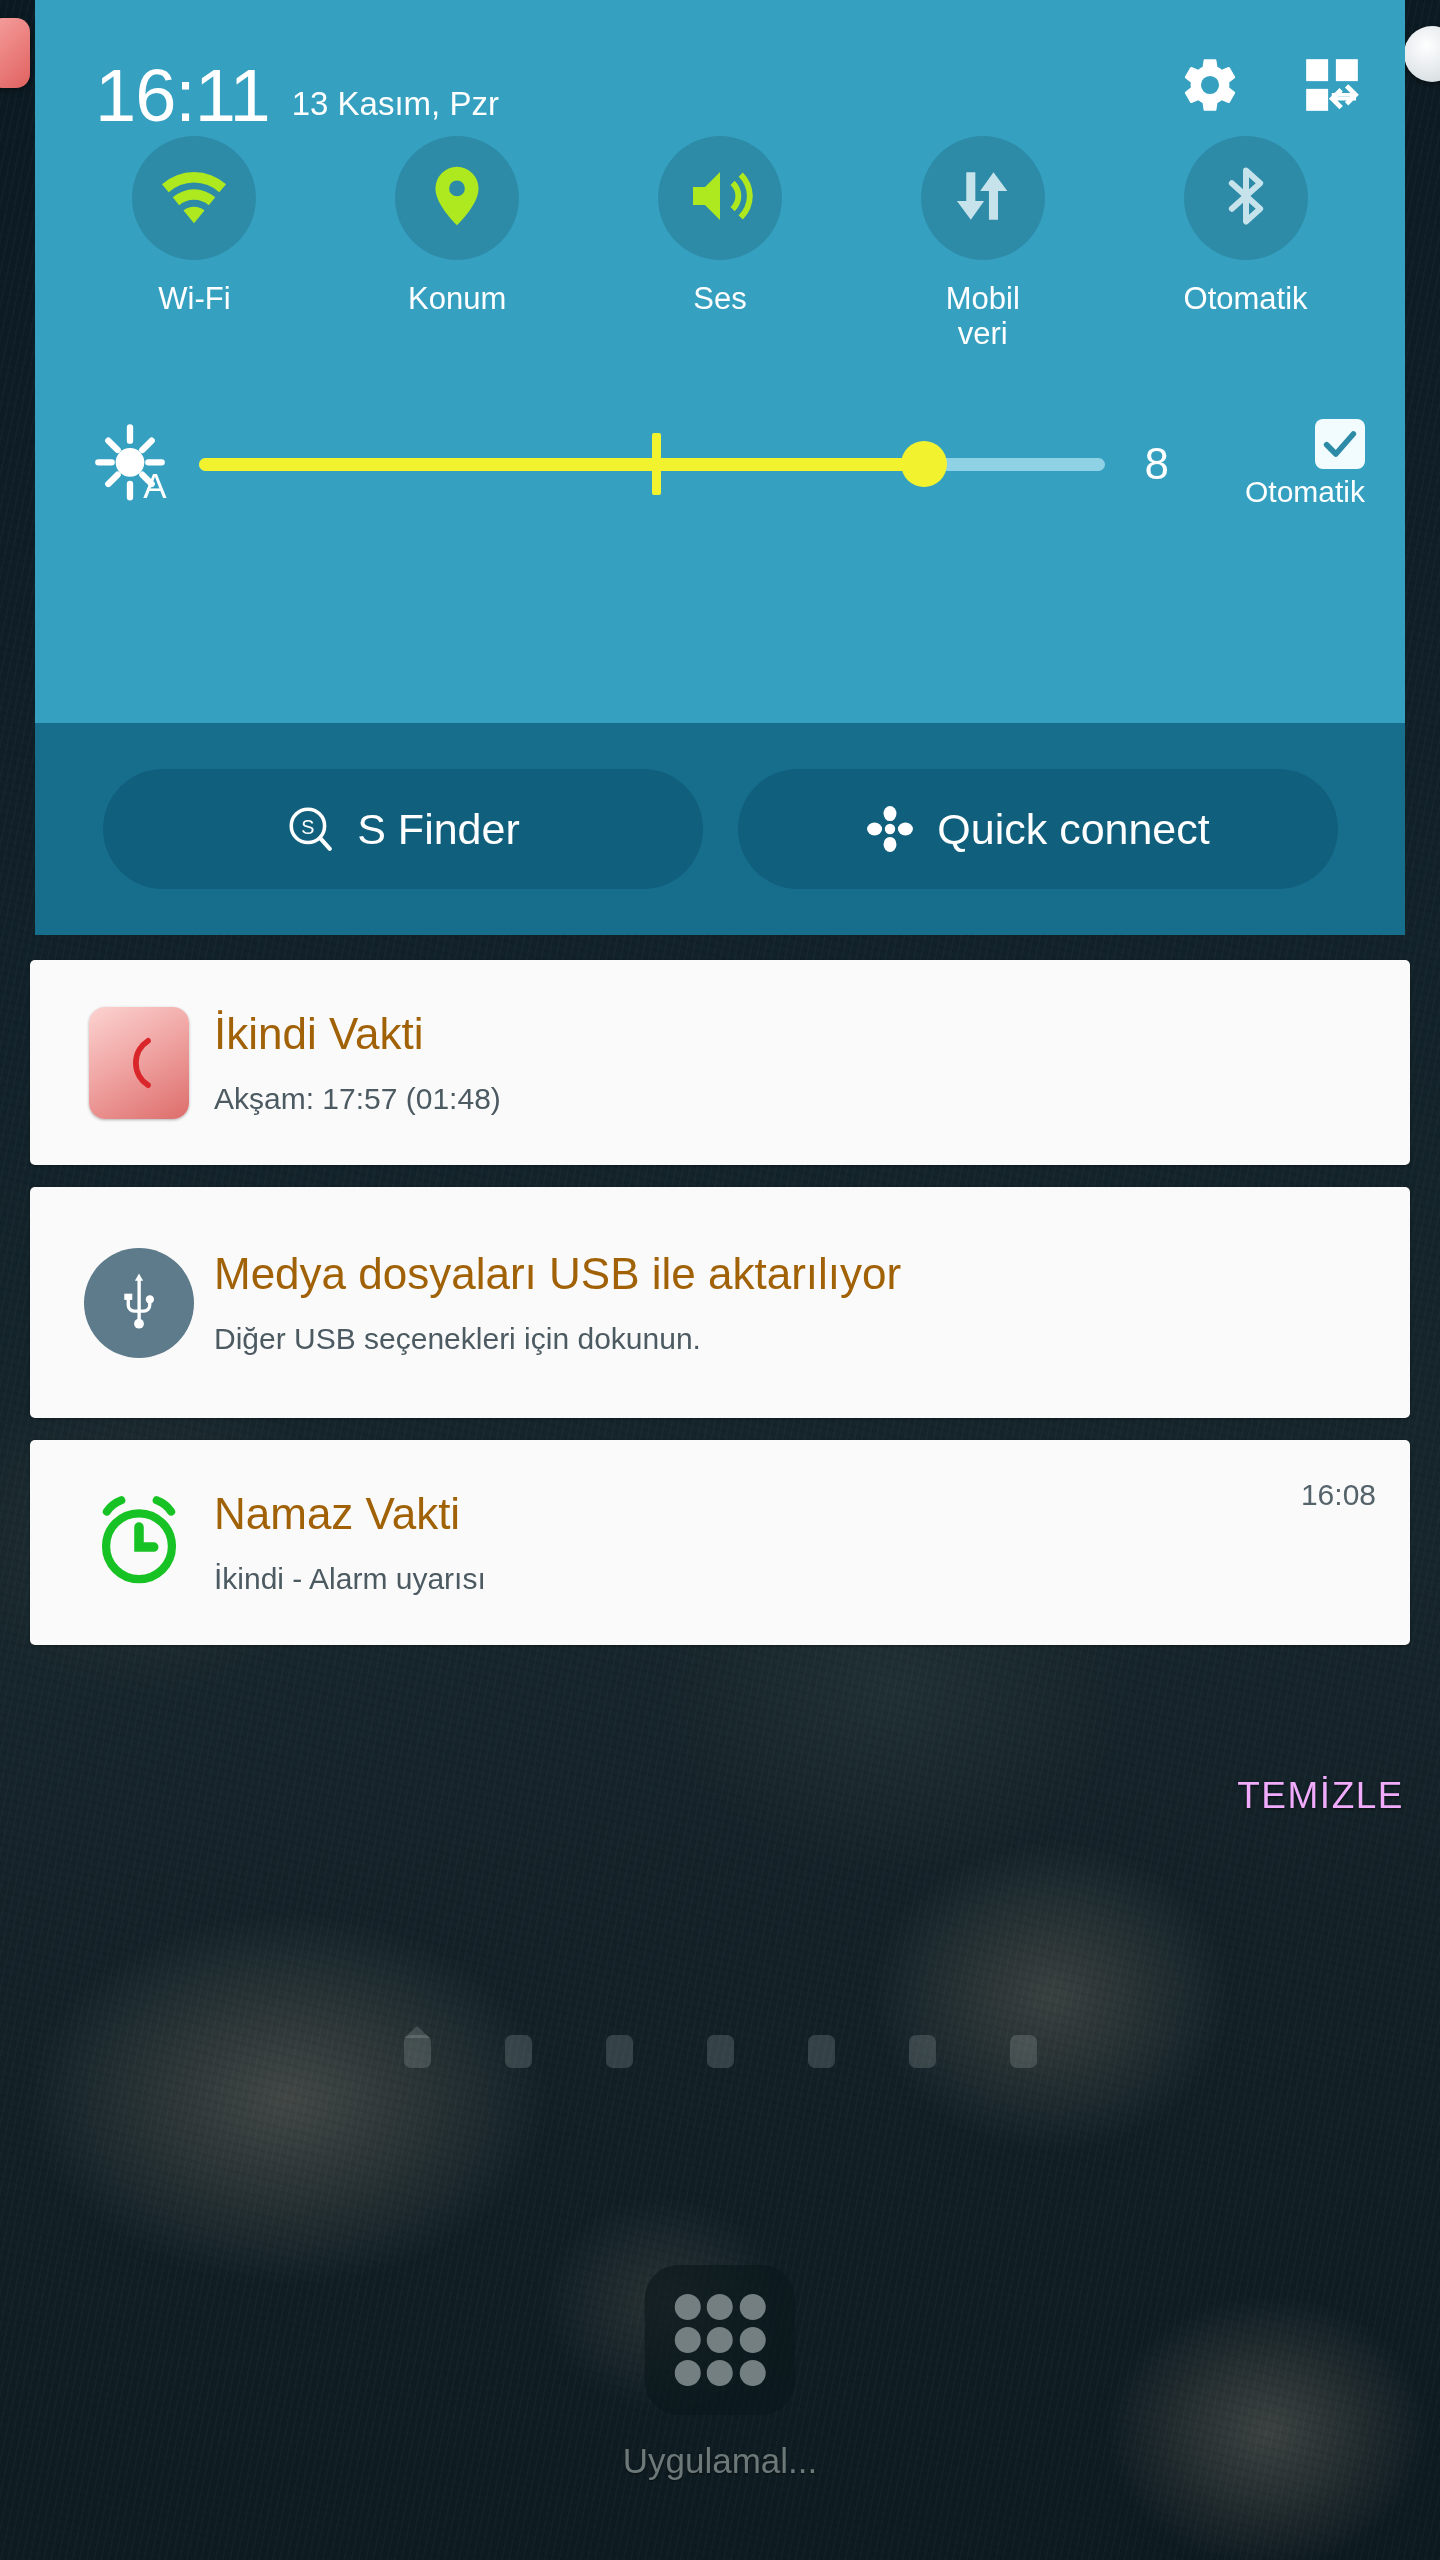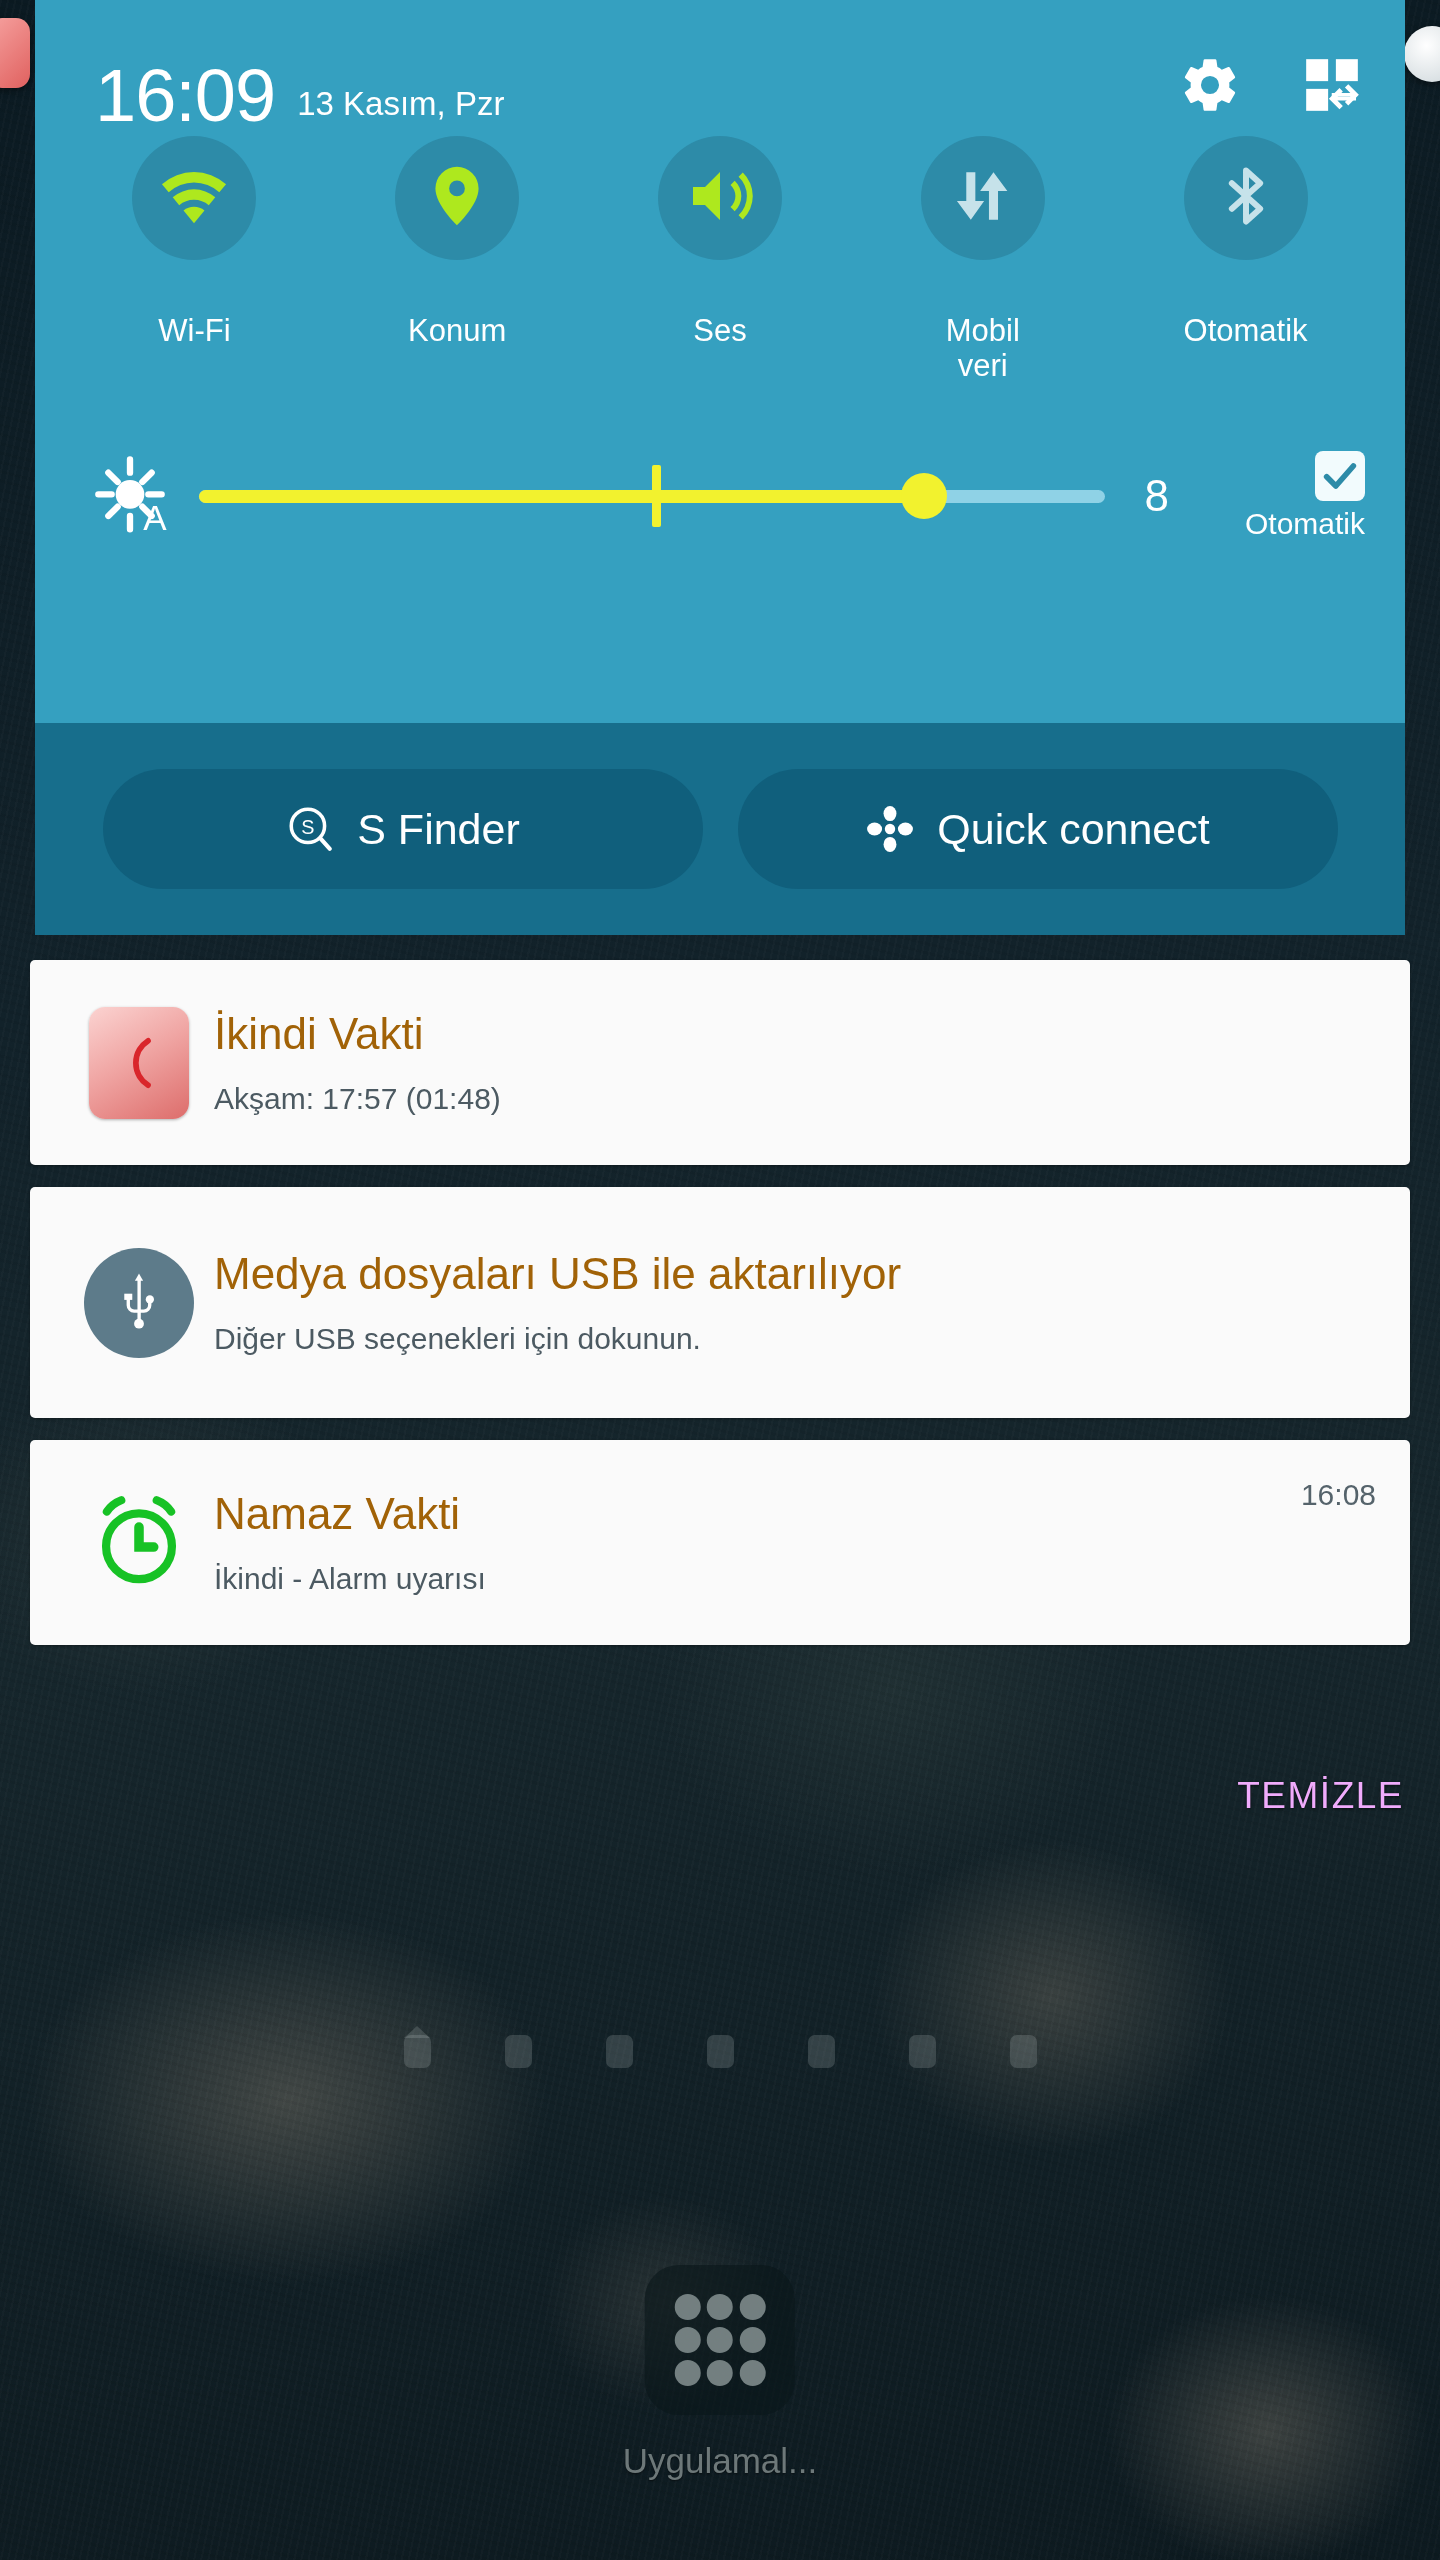--- a/index.html
+++ b/index.html
@@ -72,21 +72,21 @@
     color:#fff; font-size:33px; margin-left:22px; margin-bottom:7px;
   }
   #header-actions { margin-left:auto; display:flex; align-items:center; gap:60px; margin-bottom:14px; }
   .hdr-icon { width:62px; height:62px; }
 
   
   #toggles {
     display:flex; padding:0 28px; margin-top:6px;
     align-items:flex-start;
   }
-  .toggle { flex:1; display:flex; flex-direction:column; align-items:center;gap:32px; }
+  .toggle { flex:1; display:flex; flex-direction:column; align-items:center; }
   .toggle-circle {
     width:124px; height:124px; border-radius:50%;
     background:#2d8ba8;
     display:flex; align-items:center; justify-content:center;
   }
   .toggle-label {
     margin-top:22px; color:#fff; font-size:31px;
     text-align:center; line-height:1.12; max-width:150px;
   }
 
@@ -210,21 +210,21 @@
 
 <div id="wallpaper"></div>
 <div id="edge-left" class="edge-icon"></div>
 <div id="edge-right" class="edge-icon"></div>
 
 <div id="qs-panel">
 
   <div id="qs-main">
 
     <div id="qs-header">
-      <div id="clock">16:09</div>
+      <div id="clock">16:11</div>
       <div id="date">13 Kasım, Pzr</div>
 
       <div id="header-actions">
         <span class="hdr-icon">
           <svg viewBox="0 0 24 24" width="62" height="62" fill="#ffffff">
             <path d="M19.43 12.98c.04-.32.07-.64.07-.98s-.03-.66-.07-.98l2.11-1.65a.5.5 0 0 0 .12-.64l-2-3.46a.5.5 0 0 0-.61-.22l-2.49 1a7.3 7.3 0 0 0-1.69-.98l-.38-2.65A.49.49 0 0 0 14 2h-4a.49.49 0 0 0-.49.42l-.38 2.65c-.61.25-1.17.58-1.69.98l-2.49-1a.5.5 0 0 0-.61.22l-2 3.46a.5.5 0 0 0 .12.64l2.11 1.65c-.04.32-.07.65-.07.98s.03.66.07.98l-2.11 1.65a.5.5 0 0 0-.12.64l2 3.46c.14.24.43.33.61.22l2.49-1c.52.4 1.08.73 1.69.98l.38 2.65c.04.24.25.42.49.42h4c.24 0 .45-.18.49-.42l.38-2.65c.61-.25 1.17-.58 1.69-.98l2.49 1c.18.11.47.02.61-.22l2-3.46a.5.5 0 0 0-.12-.64l-2.11-1.65zM12 15.5A3.5 3.5 0 1 1 15.5 12 3.5 3.5 0 0 1 12 15.5z"></path>
           </svg>
         </span>
         <span class="hdr-icon">
           <svg viewBox="0 0 24 24" width="62" height="62" fill="#ffffff">

